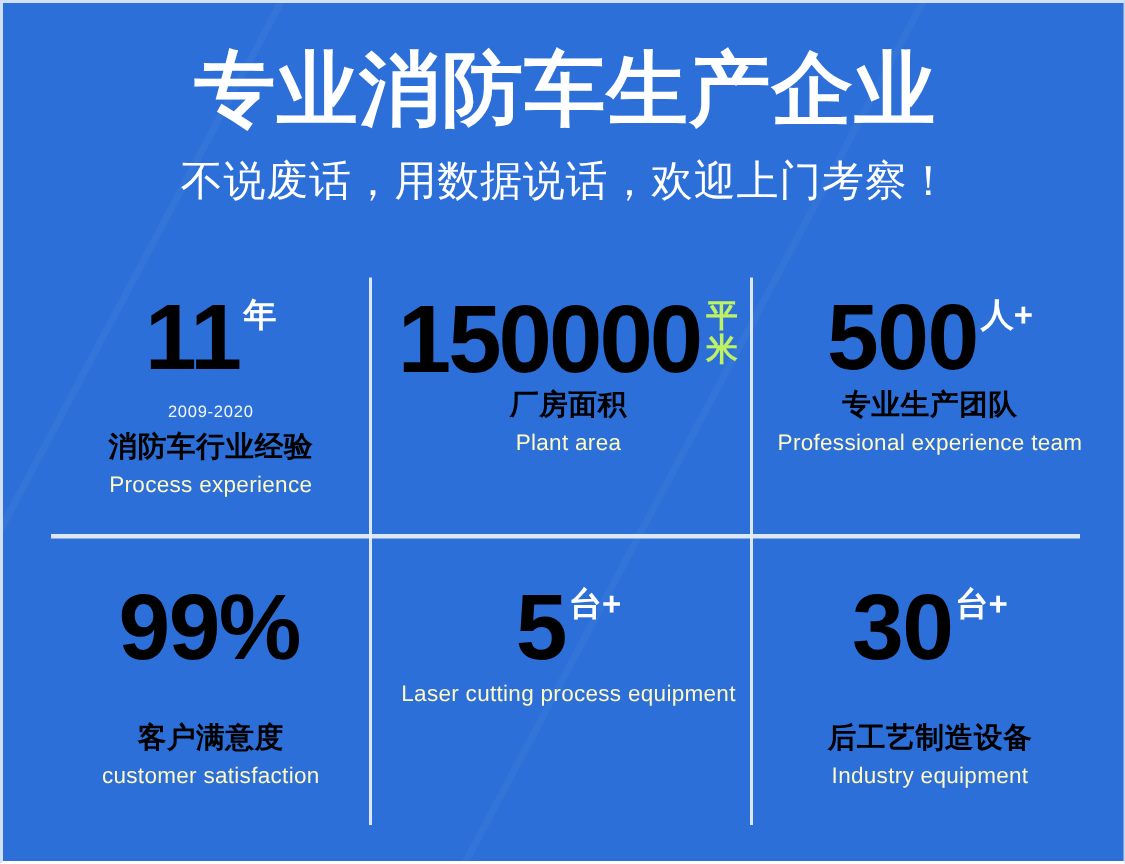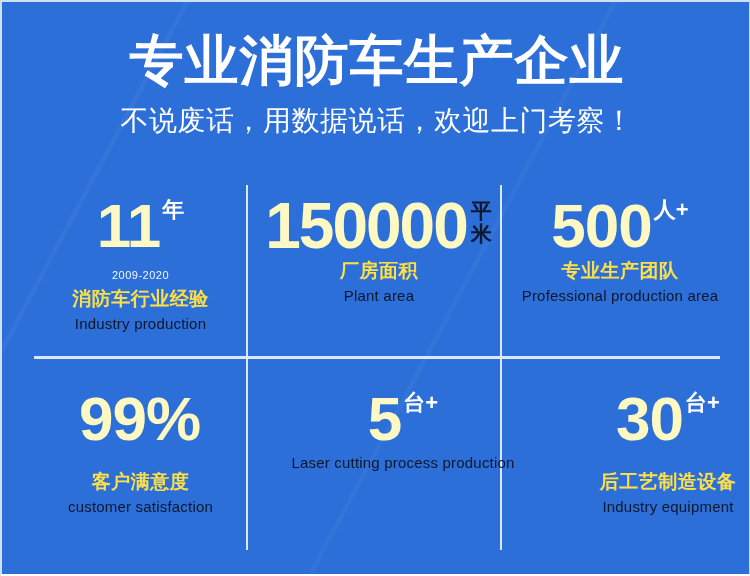--- a/index.html
+++ b/index.html
@@ -70,21 +70,21 @@
     width: 686px;
     height: 365px;
   }
   .row {
     position: absolute;
     left: 0;
     width: 686px;
     display: flex;
   }
   .row-top { top: 0; height: 171px; }
-  .row-bottom { top: 185px; height: 180px; gap: 24px; }
+  .row-bottom { top: 185px; height: 180px; }
 
   .cell {
     flex: 0 0 auto;
     position: relative;
     text-align: center;
     box-sizing: border-box;
   }
   .cell-a { width: 213px; }
   .cell-b { width: 264px; }
   .cell-c { width: 218px; }
@@ -97,71 +97,71 @@
     white-space: nowrap;
   }
   .row-top .bignum { padding-top: 10px; }
   .row-bottom .bignum { padding-top: 18px; }
 
   .num {
     font-size: 62px;
     font-weight: 700;
     letter-spacing: -1px;
     line-height: 62px;
-    color: #fef9c3;
+    color: #000000;
   }
   .num-wide { font-size: 64px; letter-spacing: -2px; }
 
   .unit {
     font-size: 22px;
     font-weight: 700;
     line-height: 22px;
     padding-top: 4px;
     padding-left: 2px;
     color: #ffffff;
   }
   .unit-stack {
     font-size: 21px;
     font-weight: 700;
     line-height: 23px;
     padding-top: 4px;
     padding-left: 3px;
     width: 23px;
     text-align: center;
-    color: #0f172a;
+    color: #bef264;
     white-space: normal;
     word-break: break-all;
   }
 
   .years {
     font-size: 11px;
     font-weight: 400;
     letter-spacing: 0.5px;
     line-height: 20px;
     margin-top: 8px;
     color: #f2f6fd;
   }
 
   .label-cn {
     font-size: 19px;
     font-weight: 700;
     letter-spacing: 0.5px;
     line-height: 24px;
-    color: #fde047;
+    color: #000000;
   }
   .row-top .label-cn { margin-top: 2px; }
-  .row-bottom .label-cn { margin-top: 20px; }
+  .row-bottom .label-cn { margin-top: 31px; }
 
   .label-en {
     font-size: 15px;
     font-weight: 400;
     letter-spacing: 0.2px;
     line-height: 19px;
     margin-top: 3px;
-    color: #0f172a;
+    color: #fef9c3;
     white-space: nowrap;
   }
 
   
   .v-div {
     position: absolute;
     top: 0;
     width: 2px;
     height: 365px;
     background: #eaf1fc;
@@ -197,60 +197,60 @@
 
     <div class="row row-top">
 
       <div class="cell cell-a">
         <div class="bignum">
           <span class="num">11</span>
           <span class="unit">年</span>
         </div>
         <div class="years">2009-2020</div>
         <div class="label-cn">消防车行业经验</div>
-        <div class="label-en">Industry production</div>
+        <div class="label-en">Process experience</div>
       </div>
 
       <div class="cell cell-b">
         <div class="bignum">
           <span class="num num-wide">150000</span>
           <span class="unit-stack">平米</span>
         </div>
         <div class="label-cn">厂房面积</div>
         <div class="label-en">Plant area</div>
       </div>
 
       <div class="cell cell-c">
         <div class="bignum">
           <span class="num">500</span>
           <span class="unit">人+</span>
         </div>
         <div class="label-cn">专业生产团队</div>
-        <div class="label-en">Professional production area</div>
+        <div class="label-en">Professional experience team</div>
       </div>
 
     </div>
 
     <div class="row row-bottom">
 
       <div class="cell cell-a">
         <div class="bignum">
           <span class="num">99%</span>
           <span class="unit"></span>
         </div>
         <div class="label-cn">客户满意度</div>
         <div class="label-en">customer satisfaction</div>
       </div>
 
       <div class="cell cell-b">
         <div class="bignum">
           <span class="num">5</span>
           <span class="unit">台+</span>
         </div>
-        <div class="label-en">Laser cutting process production</div>
+        <div class="label-en">Laser cutting process equipment</div>
       </div>
 
       <div class="cell cell-c">
         <div class="bignum">
           <span class="num">30</span>
           <span class="unit">台+</span>
         </div>
         <div class="label-cn">后工艺制造设备</div>
         <div class="label-en">Industry equipment</div>
       </div>

